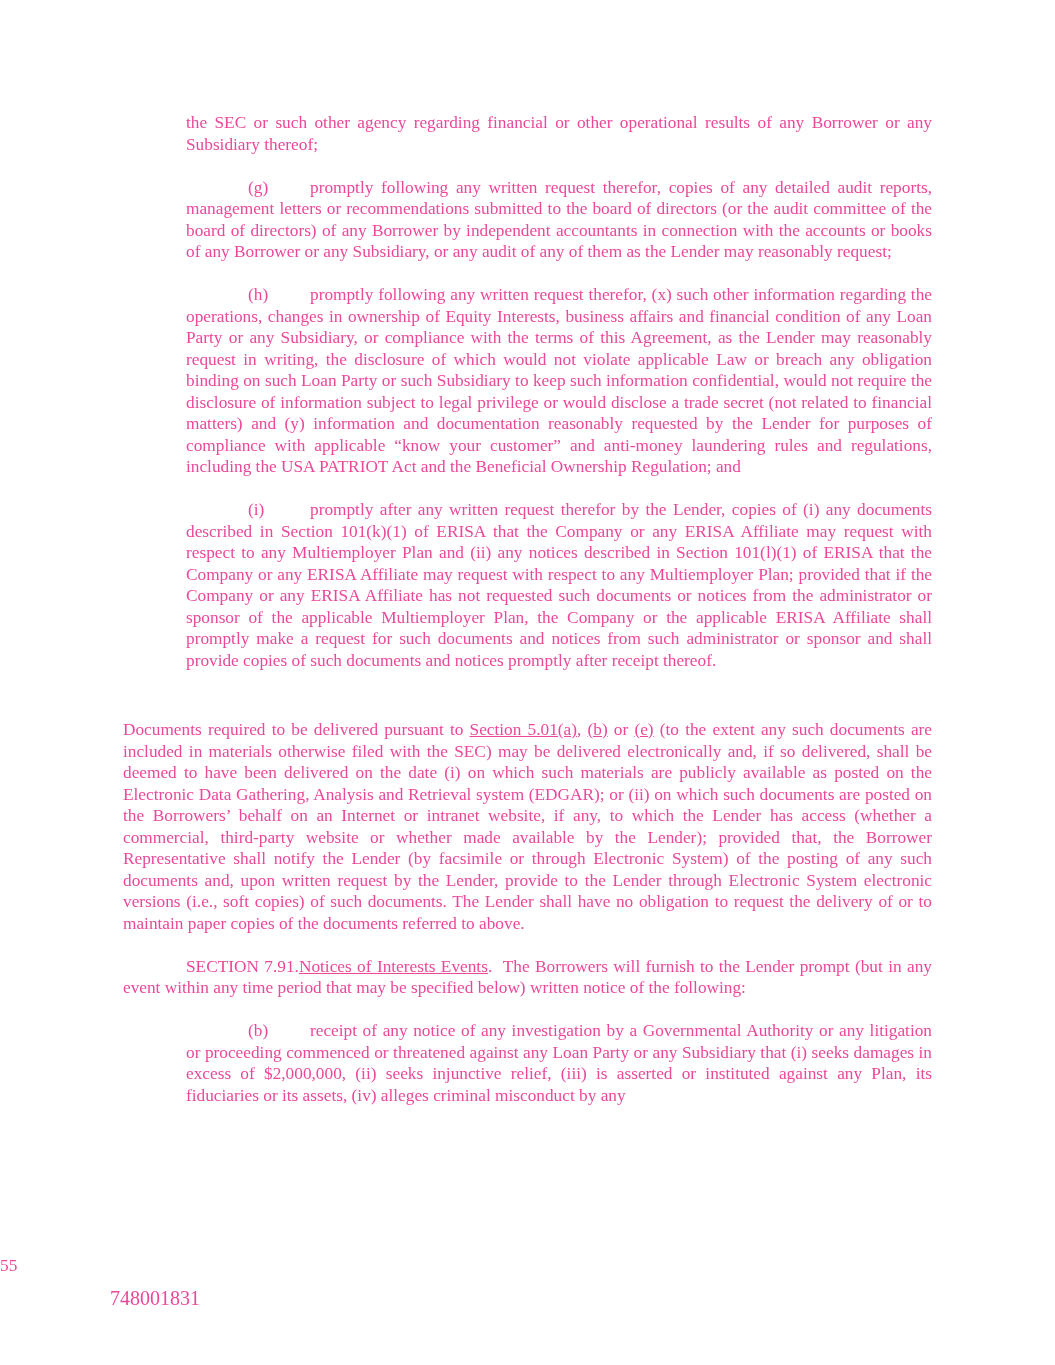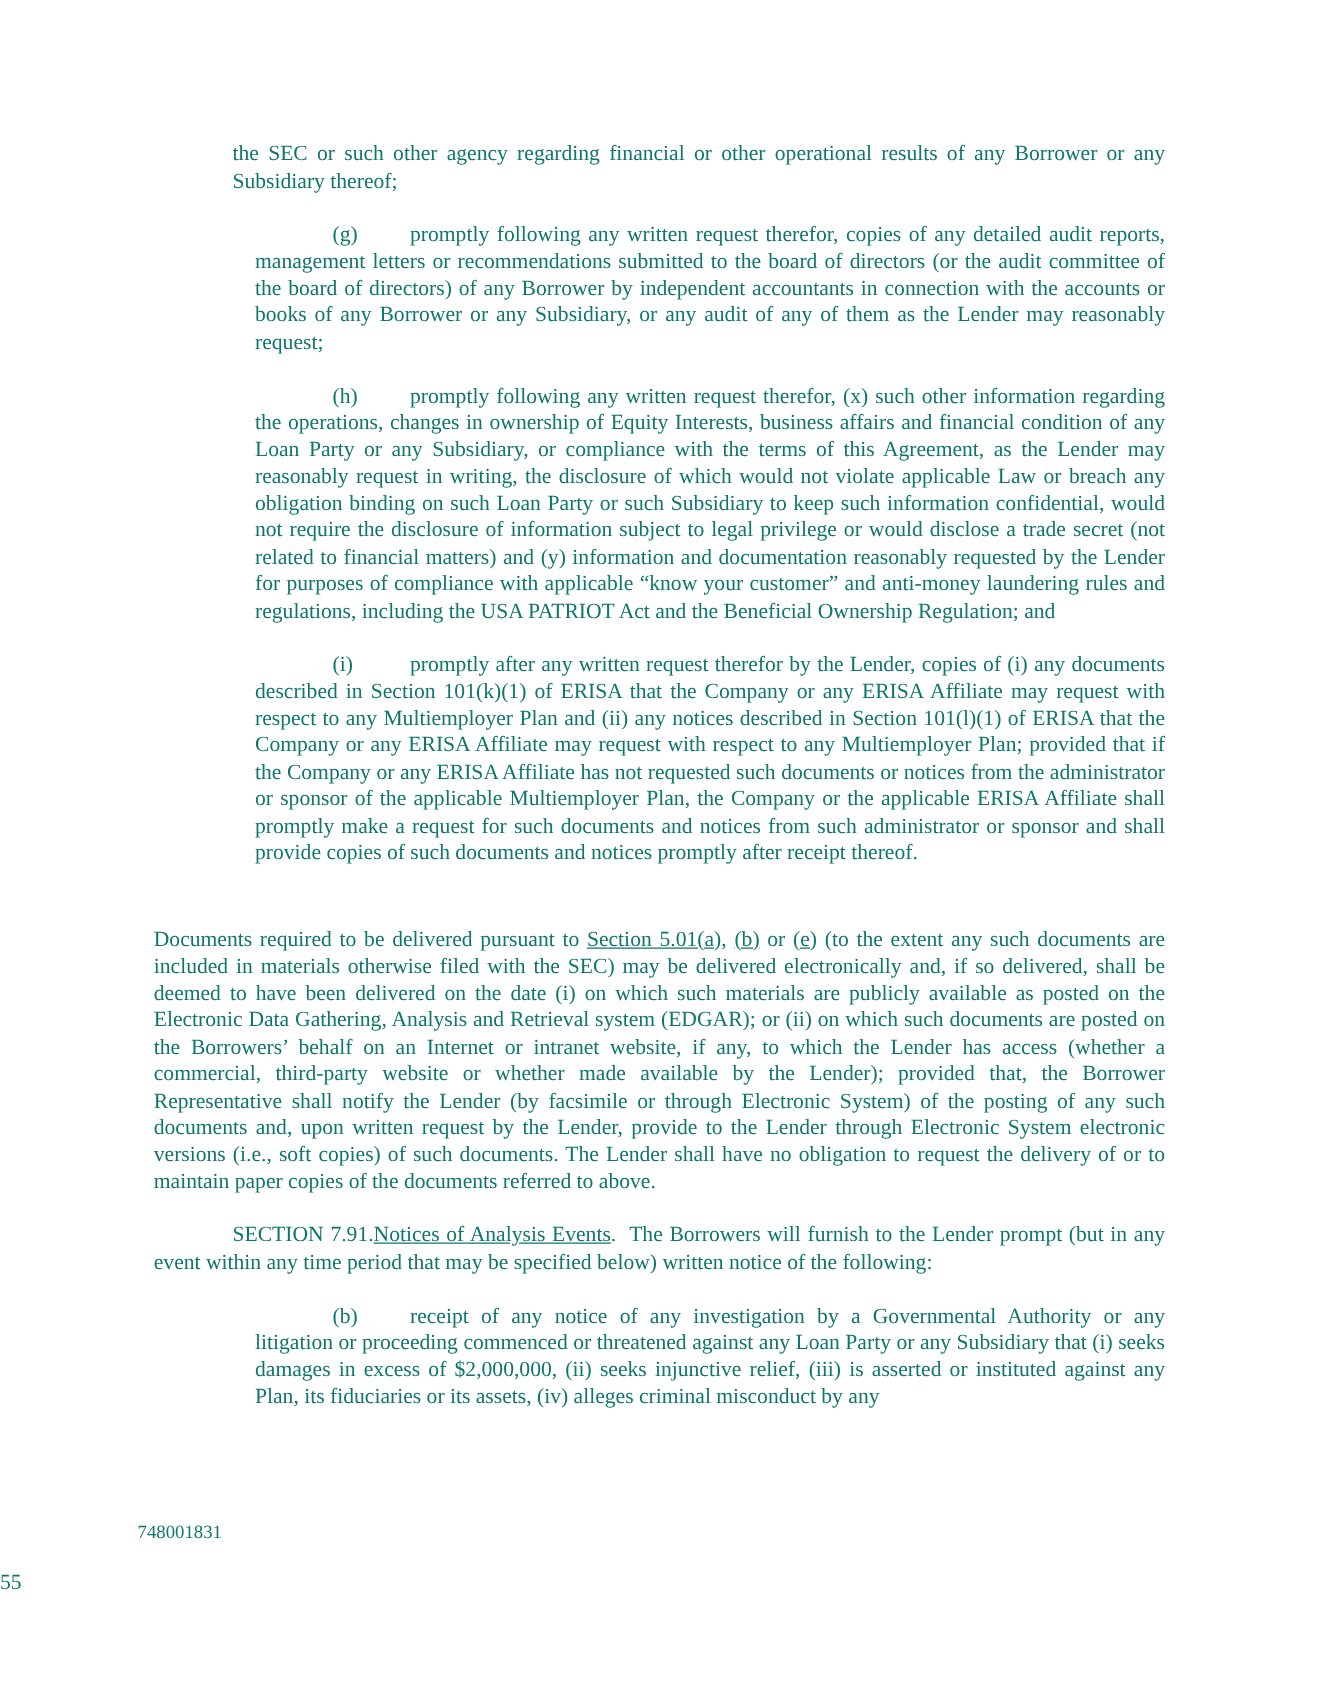--- a/index.html
+++ b/index.html
@@ -8,38 +8,38 @@
     background: #ffffff;
   }
   .page {
     position: relative;
     width: 1055px;
     height: 1365px;
     background: #ffffff;
     font-family: "Liberation Serif", serif;
     font-size: 17.3px;
     line-height: 21.5px;
-    color: #0f766e;
+    color: #ec4899;
     overflow: hidden;
   }
   .content {
     position: absolute;
     left: 123px;
     top: 112px;
     width: 809px;
   }
   p.para {
     margin: 0 0 21.5px 0;
     text-align: justify;
   }
   p.para.sub {
     margin-left: 63px;
   }
   p.para.item {
-    margin-left: 81px;
+    margin-left: 63px;
     text-indent: 62px;
   }
   p.para.section {
     text-indent: 63px;
   }
   p.para.full {
     margin-left: 0;
     margin-top: 48px;
   }
   .item-label {
@@ -54,32 +54,32 @@
     position: absolute;
     left: 0;
     top: 1255px;
     width: 100%;
     text-align: left;
     font-size: 17.3px;
   }
   .footer-doc-number {
     position: absolute;
     left: 110px;
-    top: 1216px;
-    font-size: 15px;
+    top: 1288px;
+    font-size: 20px;
   }
 </style>
 </head>
 <body>
 
 <div class="page">
   <div class="content">
       <p class="para sub"><span>the SEC or such other agency regarding financial or other operational results of any Borrower or any Subsidiary thereof;</span></p>
       <p class="para item"><span class="item-label">(g)</span><span>promptly following any written request therefor, copies of any detailed audit reports, management letters or recommendations submitted to the board of directors (or the audit committee of the board of directors) of any Borrower by independent accountants in connection with the accounts or books of any Borrower or any Subsidiary, or any audit of any of them as the Lender may reasonably request;</span></p>
       <p class="para item"><span class="item-label">(h)</span><span>promptly following any written request therefor, (x) such other information regarding the operations, changes in ownership of Equity Interests, business affairs and financial condition of any Loan Party or any Subsidiary, or compliance with the terms of this Agreement, as the Lender may reasonably request in writing, the disclosure of which would not violate applicable Law or breach any obligation binding on such Loan Party or such Subsidiary to keep such information confidential, would not require the disclosure of information subject to legal privilege or would disclose a trade secret (not related to financial matters) and (y) information and documentation reasonably requested by the Lender for purposes of compliance with applicable “know your customer” and anti-money laundering rules and regulations, including the USA PATRIOT Act and the Beneficial Ownership Regulation; and</span></p>
       <p class="para item"><span class="item-label">(i)</span><span>promptly after any written request therefor by the Lender, copies of (i) any documents described in Section 101(k)(1) of ERISA that the Company or any ERISA Affiliate may request with respect to any Multiemployer Plan and (ii) any notices described in Section 101(l)(1) of ERISA that the Company or any ERISA Affiliate may request with respect to any Multiemployer Plan; provided that if the Company or any ERISA Affiliate has not requested such documents or notices from the administrator or sponsor of the applicable Multiemployer Plan, the Company or the applicable ERISA Affiliate shall promptly make a request for such documents and notices from such administrator or sponsor and shall provide copies of such documents and notices promptly after receipt thereof.</span></p>
       <p class="para full"><span>Documents required to be delivered pursuant to </span><span class="u">Section 5.01(a)</span><span>, </span><span class="u">(b)</span><span> or </span><span class="u">(e)</span><span> (to the extent any such documents are included in materials otherwise filed with the SEC) may be delivered electronically and, if so delivered, shall be deemed to have been delivered on the date (i) on which such materials are publicly available as posted on the Electronic Data Gathering, Analysis and Retrieval system (EDGAR); or (ii) on which such documents are posted on the Borrowers’ behalf on an Internet or intranet website, if any, to which the Lender has access (whether a commercial, third-party website or whether made available by the Lender); provided that, the Borrower Representative shall notify the Lender (by facsimile or through Electronic System) of the posting of any such documents and, upon written request by the Lender, provide to the Lender through Electronic System electronic versions (i.e., soft copies) of such documents. The Lender shall have no obligation to request the delivery of or to maintain paper copies of the documents referred to above.</span></p>
-      <p class="para section"><span>SECTION 7.91.</span><span class="u">Notices of Analysis Events</span><span>.&nbsp; The Borrowers will furnish to the Lender prompt (but in any event within any time period that may be specified below) written notice of the following:</span></p>
+      <p class="para section"><span>SECTION 7.91.</span><span class="u">Notices of Interests Events</span><span>.&nbsp; The Borrowers will furnish to the Lender prompt (but in any event within any time period that may be specified below) written notice of the following:</span></p>
       <p class="para item"><span class="item-label">(b)</span><span>receipt of any notice of any investigation by a Governmental Authority or any litigation or proceeding commenced or threatened against any Loan Party or any Subsidiary that (i) seeks damages in excess of $2,000,000, (ii) seeks injunctive relief, (iii) is asserted or instituted against any Plan, its fiduciaries or its assets, (iv) alleges criminal misconduct by any</span></p>
     </div>
   <div class="footer-page-number">55</div>
   <div class="footer-doc-number">748001831</div>
 </div>
 
 </body></html>

